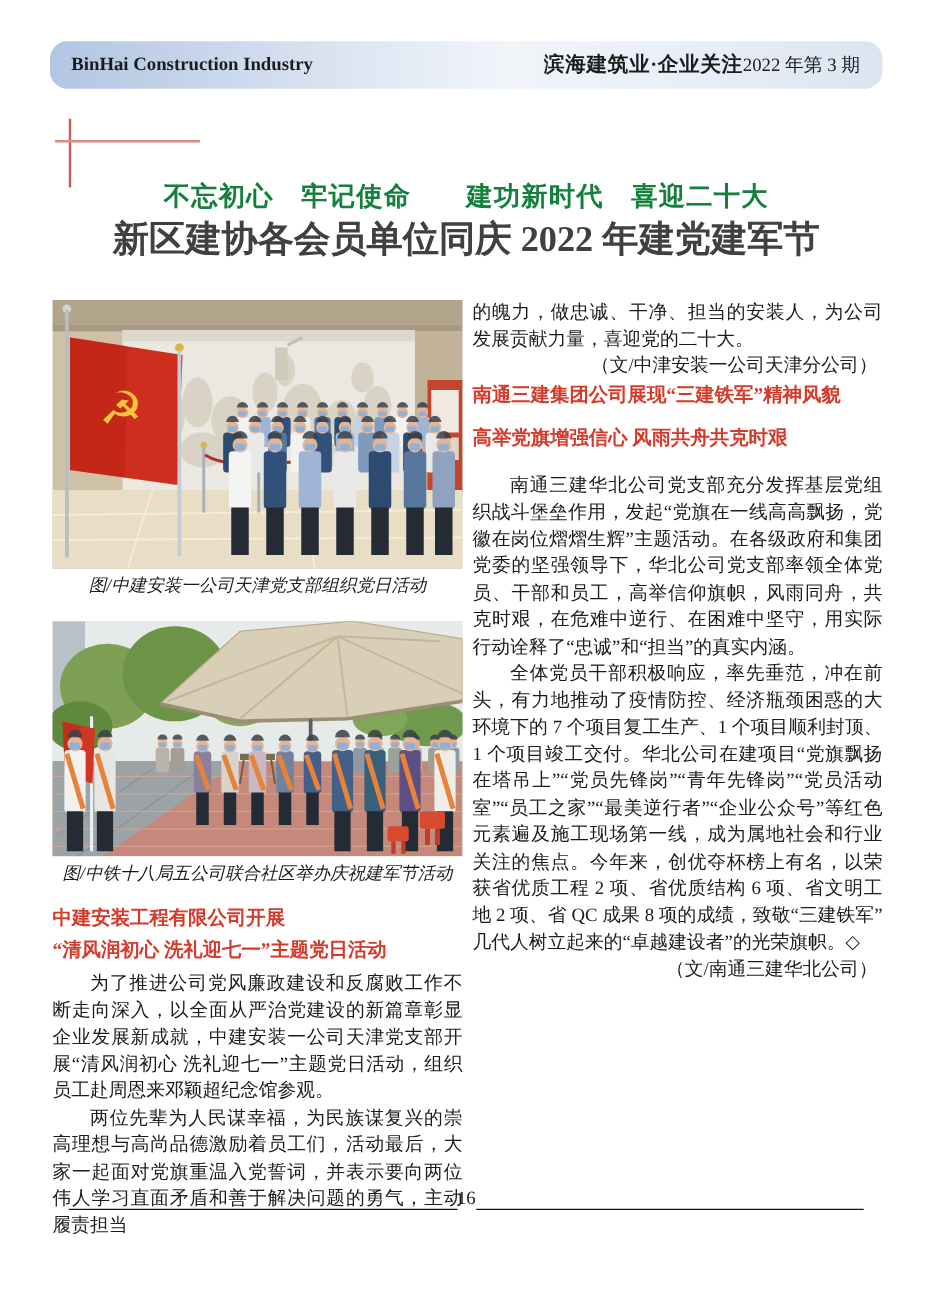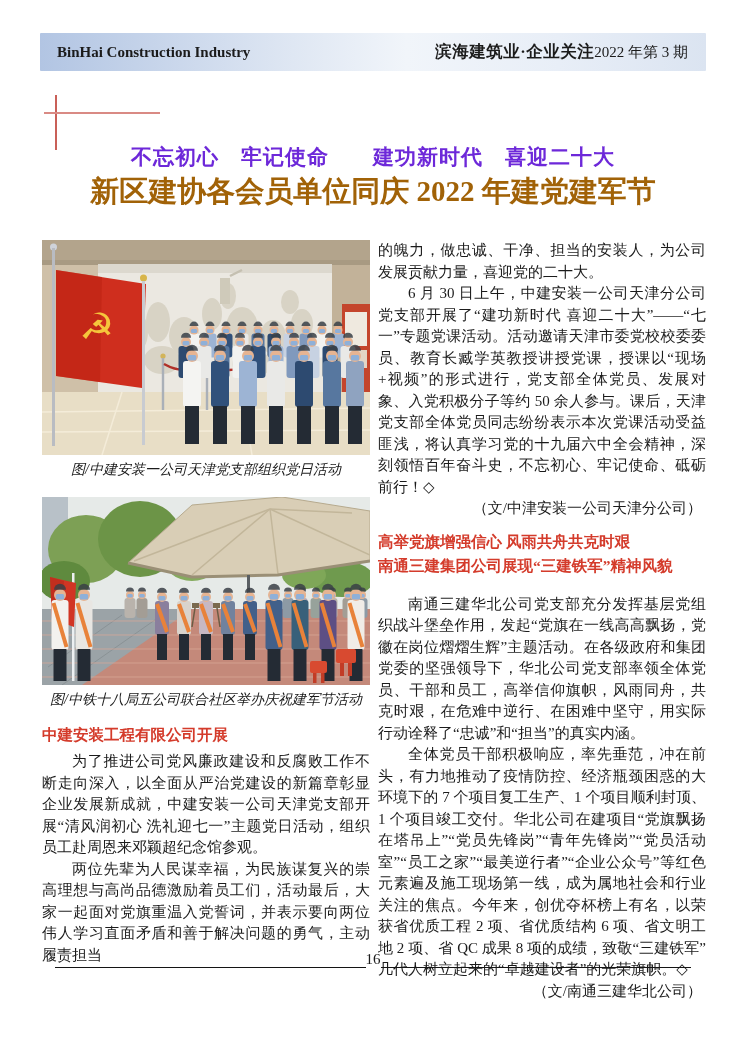--- a/index.html
+++ b/index.html
@@ -4,38 +4,38 @@
 <style>
   html,body{margin:0;padding:0;}
   body{
     width:746px;height:1040px;position:relative;background:#ffffff;
     font-family:"Liberation Serif","DejaVu Serif",serif;color:#1b1b1b;
     overflow:hidden;
   }
   
   .header{
     position:absolute;left:40px;top:33px;width:666px;height:38px;
-    border-radius:1px;
+    border-radius:14px;
     background:linear-gradient(90deg,#b2c5e3 0%,#dfe7f3 38%,#f1f5fa 55%,#e8eef7 78%,#dbe4f1 100%);
     display:flex;align-items:center;
   }
   .header-left{font-weight:bold;font-size:15px;margin-left:17px;width:235px;white-space:nowrap;}
   .header-center{font-weight:bold;font-size:16.5px;flex:1;text-align:right;letter-spacing:.5px;white-space:nowrap;}
   .header-right{font-size:15px;margin-right:18px;white-space:nowrap;font-family:Liberation Serif, serif;}
   
   .cross-v{position:absolute;left:55px;top:95px;width:1.5px;height:55px;background:#c96058;}
   .cross-h{position:absolute;left:44px;top:112px;width:116px;height:1.5px;background:#d98a84;}
   
   .kicker{
     position:absolute;left:0;top:143px;width:746px;text-align:center;
-    font-size:21px;font-weight:bold;color:#6d28d9;letter-spacing:1px;white-space:nowrap;
+    font-size:21px;font-weight:bold;color:#15803d;letter-spacing:1px;white-space:nowrap;
   }
   .main-title{
     position:absolute;left:0;top:172px;width:746px;text-align:center;
-    font-size:29px;font-weight:bold;color:#a16207;white-space:nowrap;
+    font-size:29px;font-weight:bold;color:#404040;white-space:nowrap;
   }
   
   .columns{position:absolute;left:42px;top:240px;width:664px;display:flex;gap:8px;}
   .col{width:328px;font-size:15px;line-height:21.5px;text-align:justify;}
   .col p{margin:0;}
   .indent{text-indent:2em;}
   .byline{text-align:right;padding-right:4px;}
   .art-heading{color:#d43b2b;font-weight:bold;font-size:15.5px;line-height:24px;}
   .art-heading.left-art{line-height:26px;margin-top:12px;}
   .gap-top{margin-top:10px;}
@@ -398,31 +398,31 @@
             <rect x="306" y="166" width="4" height="13" fill="#c23c26"></rect>
           <rect x="268" y="164" width="17" height="12" rx="2" fill="#d84a30"></rect>
           <rect x="271" y="176" width="3.5" height="10" fill="#c23c26"></rect>
             <rect x="279" y="176" width="3.5" height="10" fill="#c23c26"></rect>
         </g>
       </svg>
     </div>
     <div class="photo-caption">图/中铁十八局五公司联合社区举办庆祝建军节活动</div>
 
     <div class="art-heading left-art">中建安装工程有限公司开展</div>
+    <div class="art-heading left-art" style="margin-top:0;">“清风润初心 洗礼迎七一”主题党日活动</div>
     <p class="indent" style="margin-top:3px;">为了推进公司党风廉政建设和反腐败工作不断走向深入，以全面从严治党建设的新篇章彰显企业发展新成就，中建安装一公司天津党支部开展“清风润初心 洗礼迎七一”主题党日活动，组织员工赴周恩来邓颖超纪念馆参观。</p>
     <p class="indent">两位先辈为人民谋幸福，为民族谋复兴的崇高理想与高尚品德激励着员工们，活动最后，大家一起面对党旗重温入党誓词，并表示要向两位伟人学习直面矛盾和善于解决问题的勇气，主动履责担当</p>
   </div>
 
   <div class="col">
     <p>的魄力，做忠诚、干净、担当的安装人，为公司发展贡献力量，喜迎党的二十大。</p>
-    <p class="indent">6 月 30 日上午，中建安装一公司天津分公司党支部开展了“建功新时代 喜迎二十大”——“七一”专题党课活动。活动邀请天津市委党校校委委员、教育长臧学英教授讲授党课，授课以“现场+视频”的形式进行，党支部全体党员、发展对象、入党积极分子等约 50 余人参与。课后，天津党支部全体党员同志纷纷表示本次党课活动受益匪浅，将认真学习党的十九届六中全会精神，深刻领悟百年奋斗史，不忘初心、牢记使命、砥砺前行！◇</p>
     <p class="byline">（文/中津安装一公司天津分公司）</p>
 
+    <div class="art-heading">南通三建集团公司展现“三建铁军”精神风貌</div>
     <div class="art-heading gap-top">高举党旗增强信心 风雨共舟共克时艰</div>
-    <div class="art-heading">南通三建集团公司展现“三建铁军”精神风貌</div>
     <p class="indent" style="margin-top:16px;">南通三建华北公司党支部充分发挥基层党组织战斗堡垒作用，发起“党旗在一线高高飘扬，党徽在岗位熠熠生辉”主题活动。在各级政府和集团党委的坚强领导下，华北公司党支部率领全体党员、干部和员工，高举信仰旗帜，风雨同舟，共克时艰，在危难中逆行、在困难中坚守，用实际行动诠释了“忠诚”和“担当”的真实内涵。</p>
     <p class="indent">全体党员干部积极响应，率先垂范，冲在前头，有力地推动了疫情防控、经济瓶颈困惑的大环境下的 7 个项目复工生产、1 个项目顺利封顶、1 个项目竣工交付。华北公司在建项目“党旗飘扬在塔吊上”“党员先锋岗”“青年先锋岗”“党员活动室”“员工之家”“最美逆行者”“企业公众号”等红色元素遍及施工现场第一线，成为属地社会和行业关注的焦点。今年来，创优夺杯榜上有名，以荣获省优质工程 2 项、省优质结构 6 项、省文明工地 2 项、省 QC 成果 8 项的成绩，致敬“三建铁军”几代人树立起来的“卓越建设者”的光荣旗帜。◇</p>
     <p class="byline">（文/南通三建华北公司）</p>
   </div>
 </div>
 
 <div class="footer">
   <div class="footer-line"></div>
   <span class="page-number">16</span>
   <div class="footer-line"></div>

